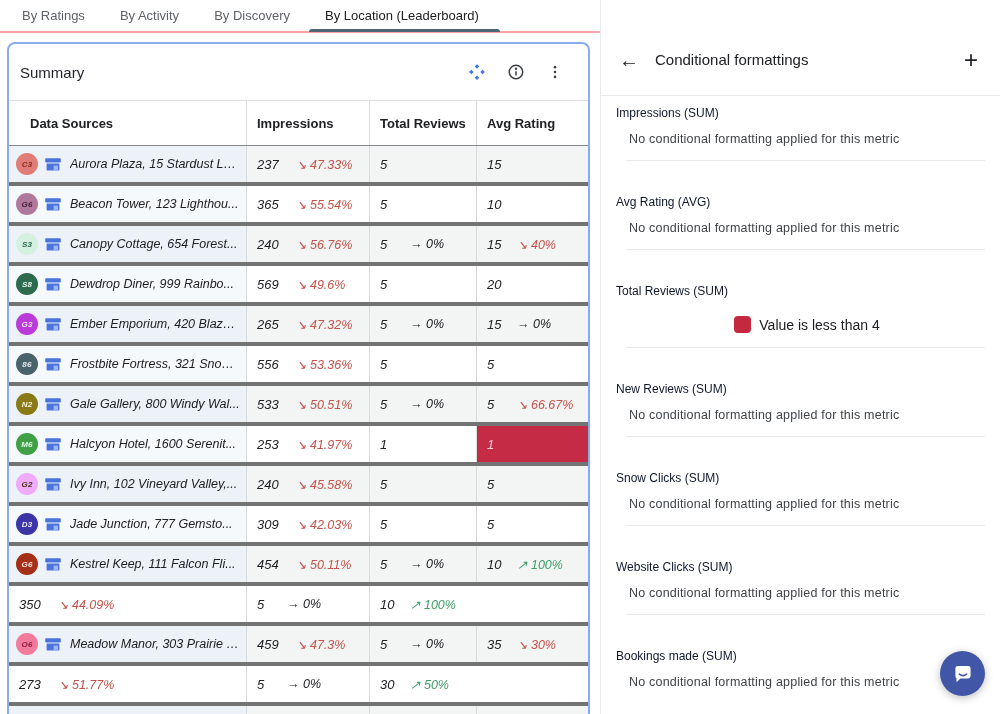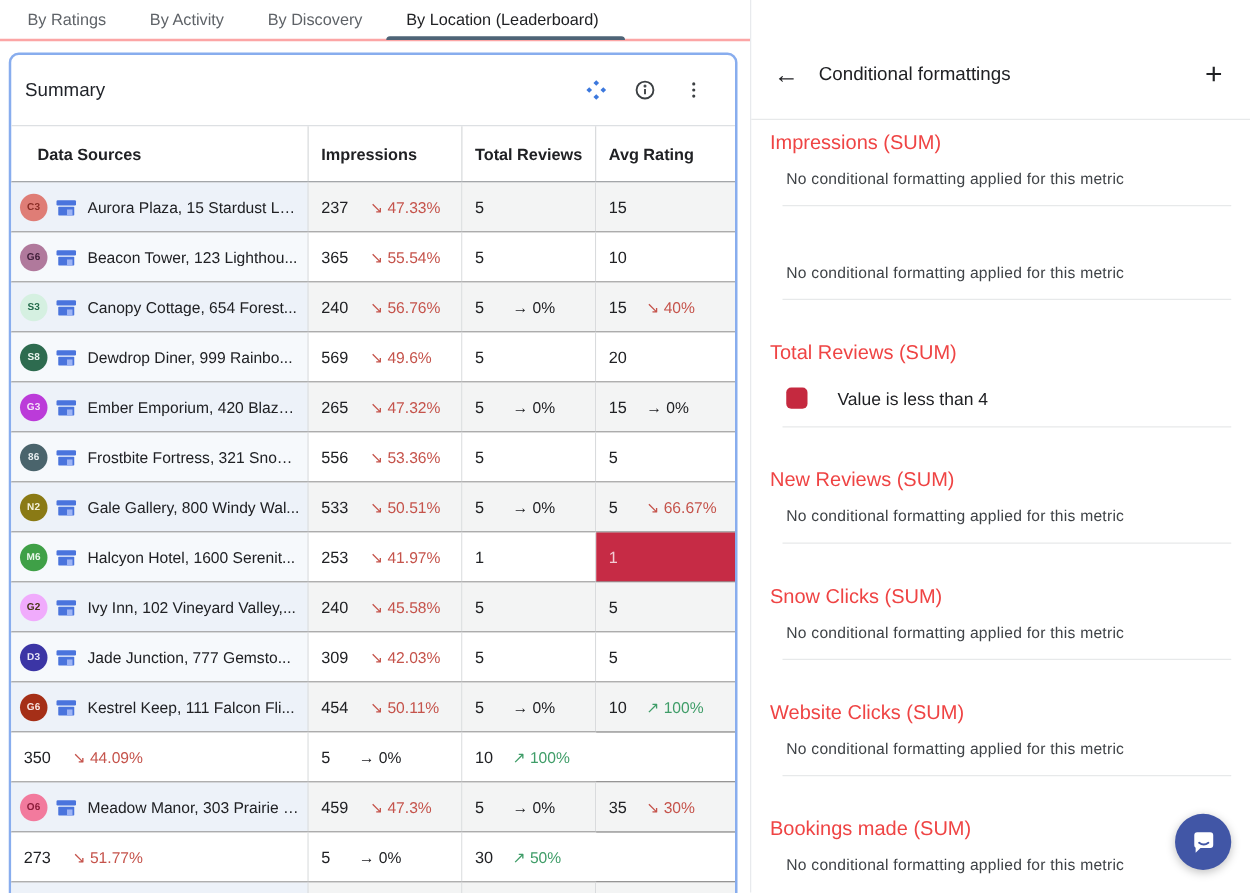--- a/index.html
+++ b/index.html
@@ -20,21 +20,21 @@
   .card-title{font-size:15px;color:#1f2228;}
   .card-actions{margin-left:auto;display:flex;align-items:center;gap:21px;}
   .hicon{width:18px;height:18px;display:flex;align-items:center;justify-content:center;cursor:pointer;}
 
   .thead{display:grid;grid-template-columns:238px 123px 107px 1fr;height:45px;border-bottom:1px solid #85898d;}
   .th{display:flex;align-items:center;font-size:13px;font-weight:700;color:#202124;padding-left:21px;
     border-right:1px solid #d9dbdd;}
   .th.c-imp,.th.c-avg,.th.c-tot{padding-left:10px;}
   .th:last-child{border-right:none;}
 
-  .trow{display:grid;grid-template-columns:238px 123px 107px 1fr;height:40px;border-bottom:1px solid #737373;}
+  .trow{display:grid;grid-template-columns:238px 123px 107px 1fr;height:40px;border-bottom:4px solid #737373;font-style:italic;}
   .cell{display:flex;align-items:center;border-right:1px solid #d9dbdd;overflow:hidden;}
   .cell:last-child{border-right:none;}
   .name-cell{padding-left:7px;}
   .trow.odd .name-cell{background:#edf2f9;}
   .trow.even .name-cell{background:#f6f9fc;}
   .trow.odd .num{background:#f3f4f4;}
   .trow.even .num{background:#ffffff;}
   .num{padding-left:10px;font-size:13px;color:#202124;}
   .num .val{min-width:30px;}
   .num.c-imp .val{min-width:39px;}
@@ -49,24 +49,24 @@
   .rname{font-size:12.5px;color:#202124;white-space:nowrap;overflow:hidden;text-overflow:ellipsis;flex:1;padding-right:6px;}
 
   
   .right-pane{position:absolute;left:600px;top:0;width:400px;height:714px;background:#fff;border-left:1px solid #e8eaed;}
   .panel-header{height:96px;border-bottom:1px solid #e7e9ea;display:flex;align-items:center;padding:24px 22px 0 18px;}
   .back-icon{font-size:20px;color:#202124;margin-right:16px;cursor:pointer;line-height:1;}
   .panel-title{font-size:15px;font-weight:500;color:#202124;}
   .plus-icon{margin-left:auto;font-size:24px;font-weight:300;color:#202124;cursor:pointer;line-height:1;}
 
   .metric{padding:10px 15px 0 15px;margin-bottom:24px;}
-  .m-title{font-size:16px;color:#ef4444;}
+  .m-title{font-size:12px;color:#0f172a;}
   .m-body{margin-top:12px;margin-left:13px;font-size:12.5px;color:#3f4347;letter-spacing:.2px;}
-  .m-body.rule{display:flex;align-items:center;gap:24px;margin-top:18px;font-size:14px;color:#202124;
-    letter-spacing:0;cursor:pointer;}
+  .m-body.rule{display:flex;align-items:center;gap:8px;margin-top:18px;font-size:14px;color:#202124;
+    letter-spacing:0;cursor:pointer;justify-content:center;}
   .swatch{width:17px;height:17px;border-radius:4px;flex:none;}
   .m-divider{height:1px;background:#e7e9ea;margin:14px 0 0 10px;}
 
   
   .chat-btn{position:absolute;left:940px;top:651px;width:45px;height:45px;border-radius:50%;
     background:#4156a6;border:none;display:flex;align-items:center;justify-content:center;cursor:pointer;
     box-shadow:0 2px 8px rgba(0,0,0,.25);}
 </style>
 </head>
 <body>
@@ -469,20 +469,21 @@
     <span class="panel-title">Conditional formattings</span>
     <span class="plus-icon">+</span>
   </div>
   <div id="metrics">
       <div class="metric">
     <div class="m-title">Impressions (SUM)</div>
     <div class="m-body">No conditional formatting applied for this metric</div>
     <div class="m-divider"></div>
   </div>
       <div class="metric">
+    <div class="m-title">Avg Rating (AVG)</div>
     <div class="m-body">No conditional formatting applied for this metric</div>
     <div class="m-divider"></div>
   </div>
       <div class="metric">
     <div class="m-title">Total Reviews (SUM)</div>
     <div class="m-body rule">
           <span class="swatch" style="background: rgb(197, 41, 63);"></span>
           <span>Value is less than 4</span>
         </div>
     <div class="m-divider"></div>

